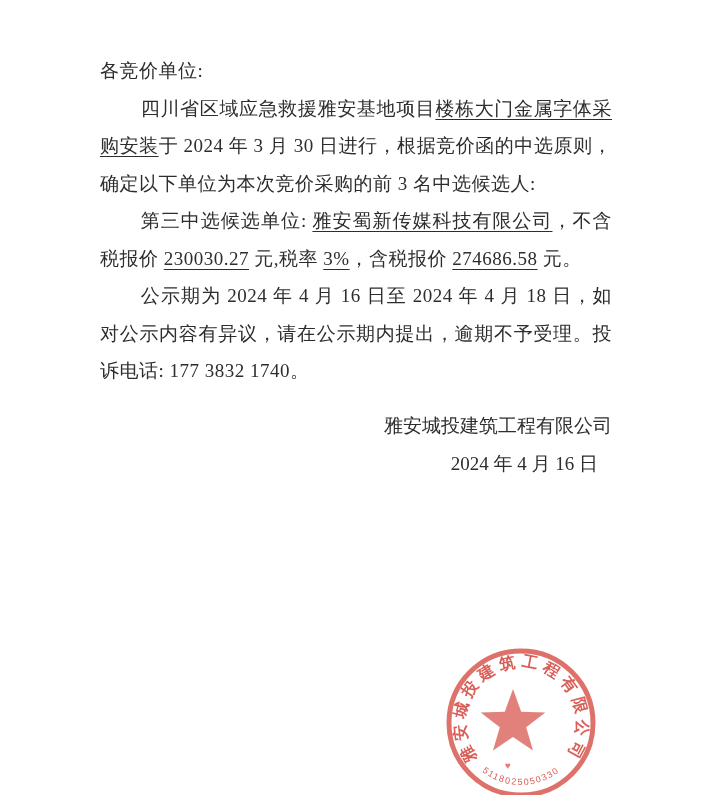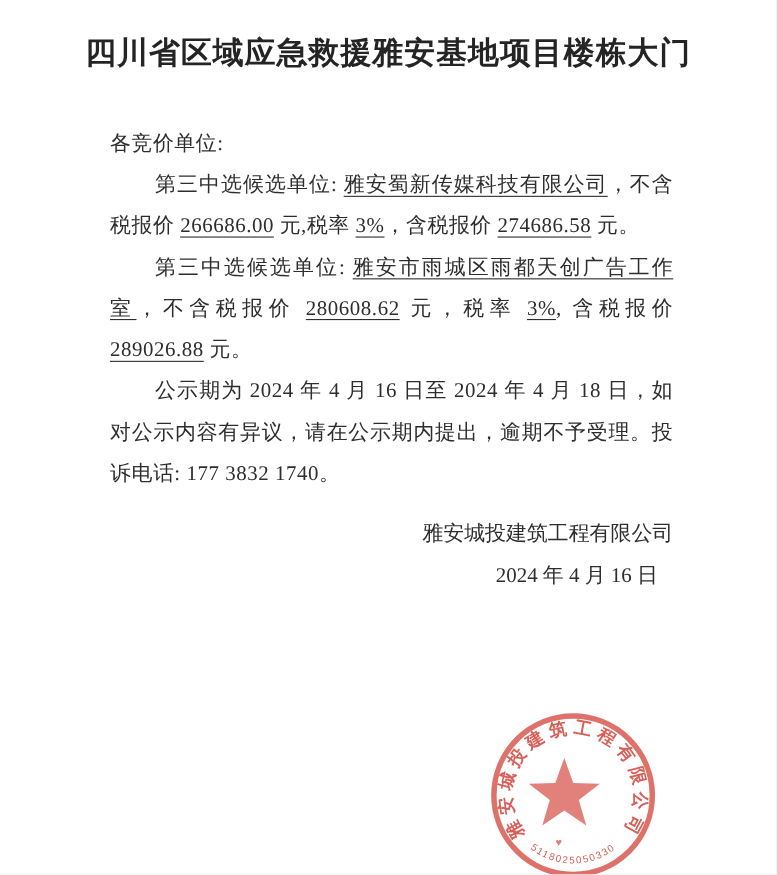--- a/index.html
+++ b/index.html
@@ -67,36 +67,35 @@
     font-family: "Liberation Sans", sans-serif;
   }
   .seal-heart { font-size: 10px; fill: var(--stamp-color); opacity: 0.8; }
 </style>
 </head>
 <body>
 
 <div class="page">
 
   <h1 class="title">
-    <span>四川省区域应急救援雅安基地项目楼栋大门</span>
   </h1>
 
   <div class="content">
 
     <p class="para">各竞价单位:</p>
 
+    <p class="para indent">
+      <span>四川省区域应急救援雅安基地项目</span><u>楼栋大门金属字体采购安装</u><span>于 2024 年 3 月 30 日进行，根据竞价函的中选原则，确定以下单位为本次竞价采购的前 3 名中选候选人:</span>
+    </p>
 
     <p class="para indent">
-      <span>第三中选候选单位: </span><u>雅安蜀新传媒科技有限公司</u><span>，不含税报价 </span><u>266686.00</u><span> 元,税率 </span><u>3%</u><span>，含税报价 </span><u>274686.58</u><span> 元。</span>
+      <span>第三中选候选单位: </span><u>雅安蜀新传媒科技有限公司</u><span>，不含税报价 </span><u>230030.27</u><span> 元,税率 </span><u>3%</u><span>，含税报价 </span><u>274686.58</u><span> 元。</span>
     </p>
 
 
-    <p class="para indent">
-      <span>第三中选候选单位: </span><u>雅安市雨城区雨都天创广告工作室</u><span>，不含税报价 </span><u>280608.62</u><span> 元，税率 </span><u>3%</u><span>, 含税报价 </span><u>289026.88</u><span> 元。</span>
-    </p>
 
     <p class="para indent">
       <span>公示期为 2024 年 4 月 16 日至 2024 年 4 月 18 日，如对公示内容有异议，请在公示期内提出，逾期不予受理。投诉电话: 177 3832 1740。</span>
     </p>
 
   </div>
 
   <div class="signature">
     <p class="sig-company">雅安城投建筑工程有限公司</p>
     <p class="sig-date">2024 年 4 月 16 日</p>

